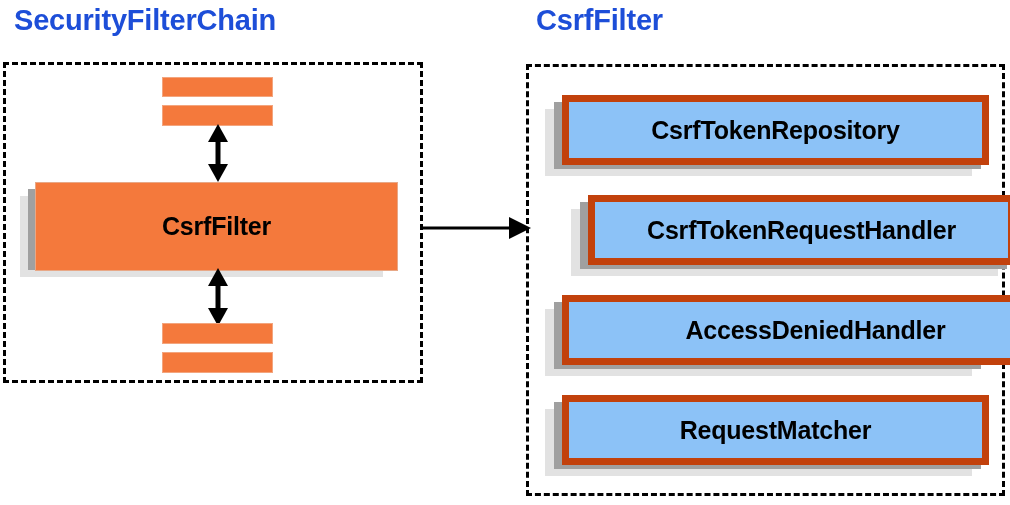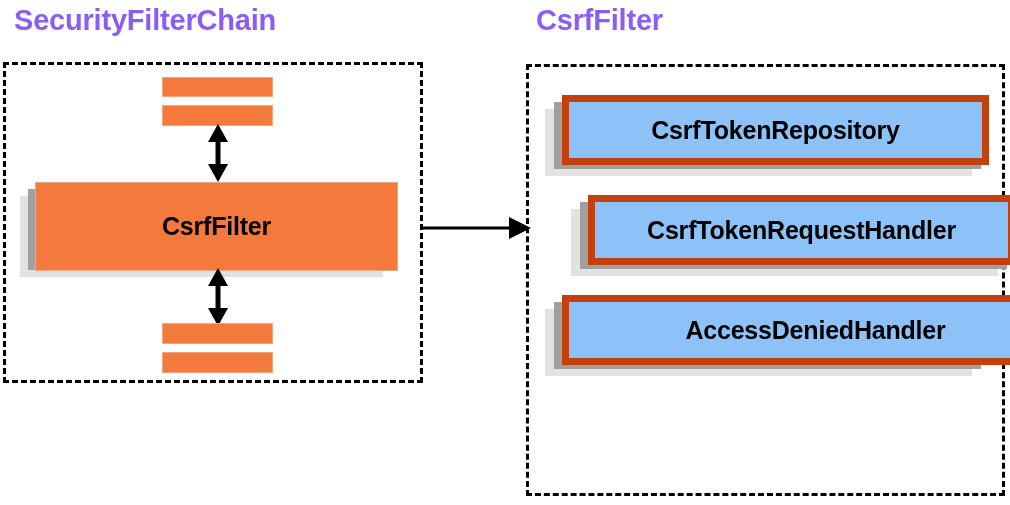--- a/index.html
+++ b/index.html
@@ -18,21 +18,21 @@
     overflow: hidden;
   }
 
   
   .panel-title {
     position: absolute;
     font-family: "Liberation Sans", sans-serif;
     font-weight: bold;
     font-size: 29px;
     line-height: 30px;
-    color: #8b5cf6;
+    color: #1d4ed8;
     white-space: nowrap;
     letter-spacing: -0.2px;
   }
 
   
   .dashed-group {
     position: absolute;
     box-sizing: border-box;
     border: 3px dashed #000000;
     background: transparent;
@@ -156,14 +156,21 @@
   </div>
 
   <div class="stack" style="left:545px; top:295px; width:445px; height:88px;">
     <div class="shadow-outer" style="left:0px; top:14px; width:427px; height:67px;"></div>
     <div class="shadow-inner" style="left:9px; top:7px; width:427px; height:67px;"></div>
     <div class="face blue" style="left:17px; top:0px; width:507px; height:70px;">
       <span class="node-label">AccessDeniedHandler</span>
     </div>
   </div>
 
+  <div class="stack" style="left:545px; top:395px; width:445px; height:88px;">
+    <div class="shadow-outer" style="left:0px; top:14px; width:427px; height:67px;"></div>
+    <div class="shadow-inner" style="left:9px; top:7px; width:427px; height:67px;"></div>
+    <div class="face blue" style="left:17px; top:0px; width:427px; height:70px;">
+      <span class="node-label">RequestMatcher</span>
+    </div>
+  </div>
 
 </div>
 
 </body></html>

